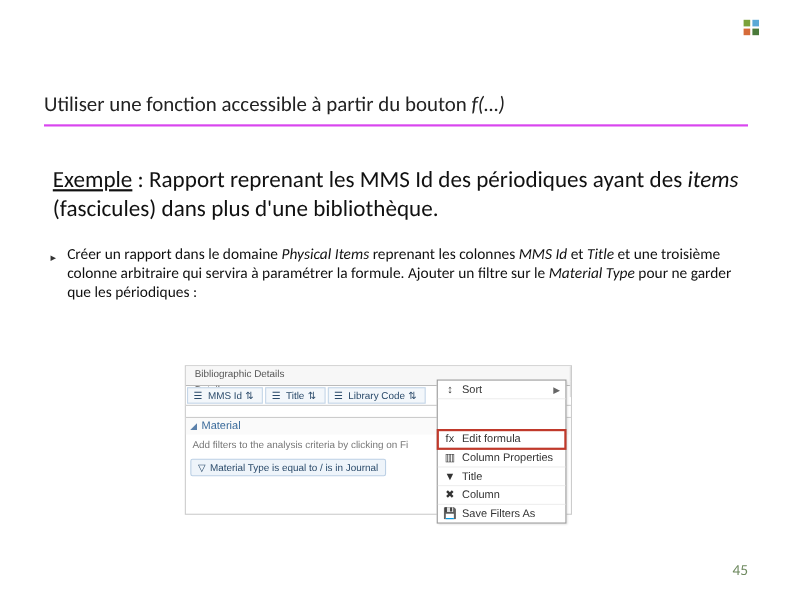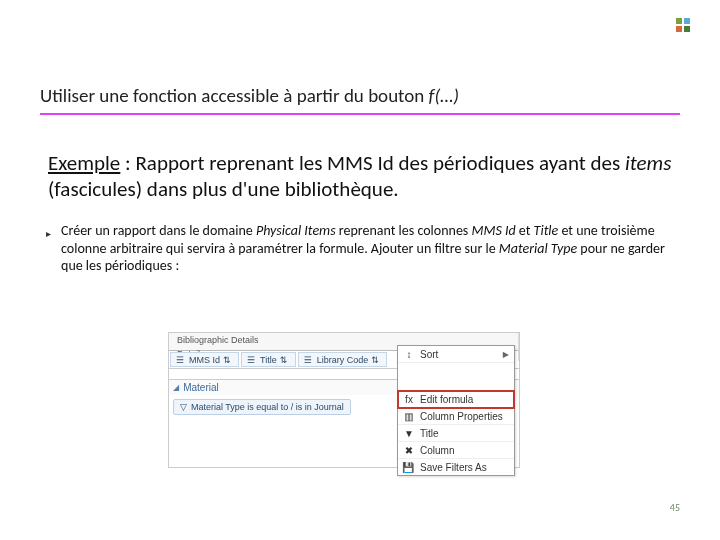--- a/index.html
+++ b/index.html
@@ -166,23 +166,23 @@
     color: #666;
   }
   .menu .mi.hl {
     outline: 2px solid #c0392b;
     outline-offset: -1px;
     margin-top: 28px;
   }
   .menu .mi .ico { width:12px; height:12px; display:inline-flex; align-items:center; justify-content:center; font-size:10px; }
   .pagenum {
     position: absolute;
-    bottom: 26px;
-    right: 40px;
-    font-size: 10px;
+    bottom: 13px;
+    right: 40px;
+    font-size: 14px;
     color: #6f8a60;
   }
 </style>
 </head>
 <body>
 
 <div class="logo">
   <svg viewBox="0 0 18 18">
     <rect x="2" y="2" width="6" height="6" fill="#7aa23a"></rect>
     <rect x="10" y="2" width="6" height="6" fill="#5aa9d6"></rect>
@@ -228,20 +228,21 @@
       <span class="mini">⇅</span>
     </div>
   </div>
 
   <div class="filters">
     <div class="fh">
       <span class="tri">◢</span>
       <span>Material</span>
     </div>
   </div>
+  <div class="ftxt">Add filters to the analysis criteria by clicking on Fi</div>
   <div class="filter-pill">
     <span>▽</span>
     <span>Material Type is equal to / is in Journal</span>
   </div>
 
   <div class="menu" id="ctx-menu">
       <div class="mi">
         <span class="ico">↕</span>
         <span>Sort</span>
         <span class="arrow">▶</span>

